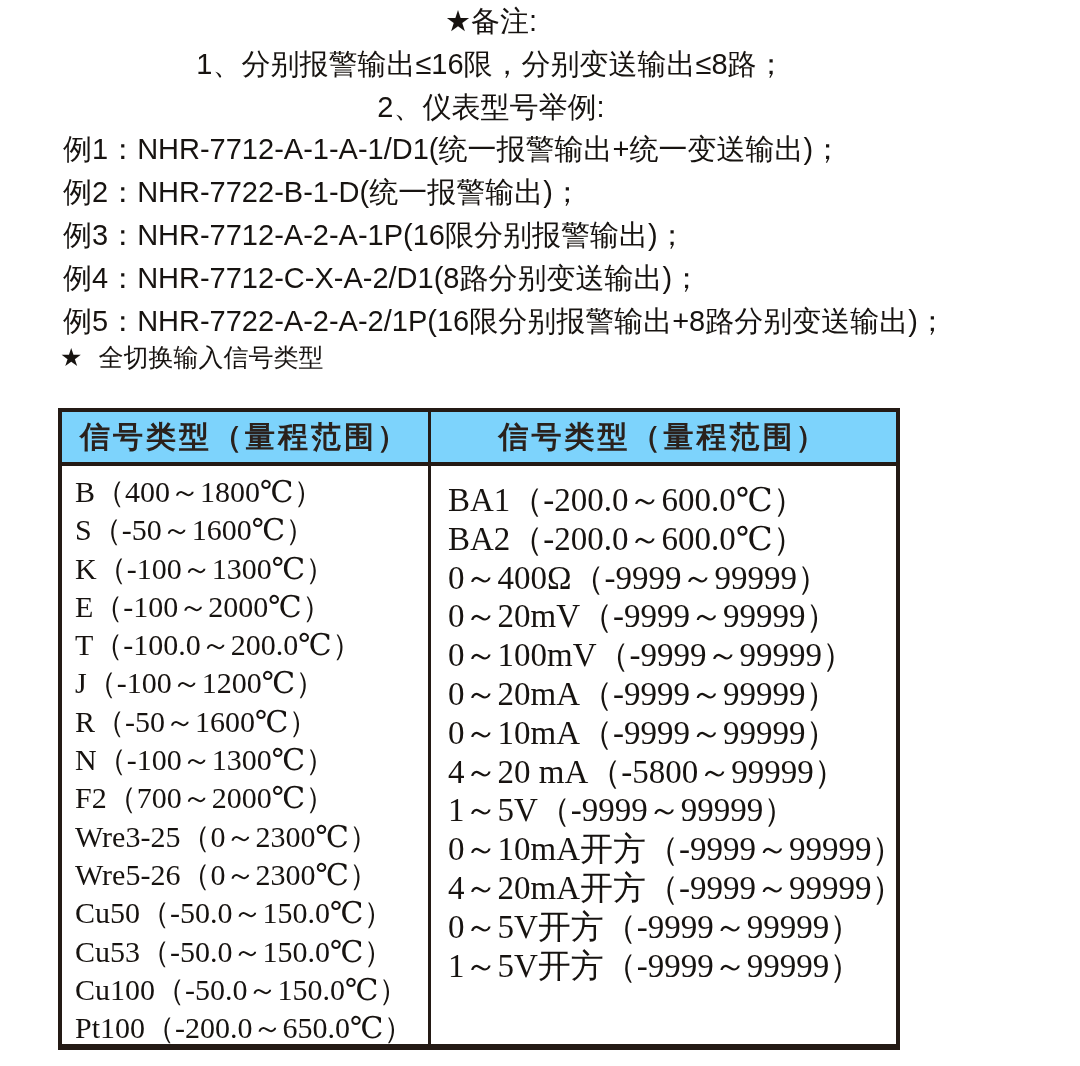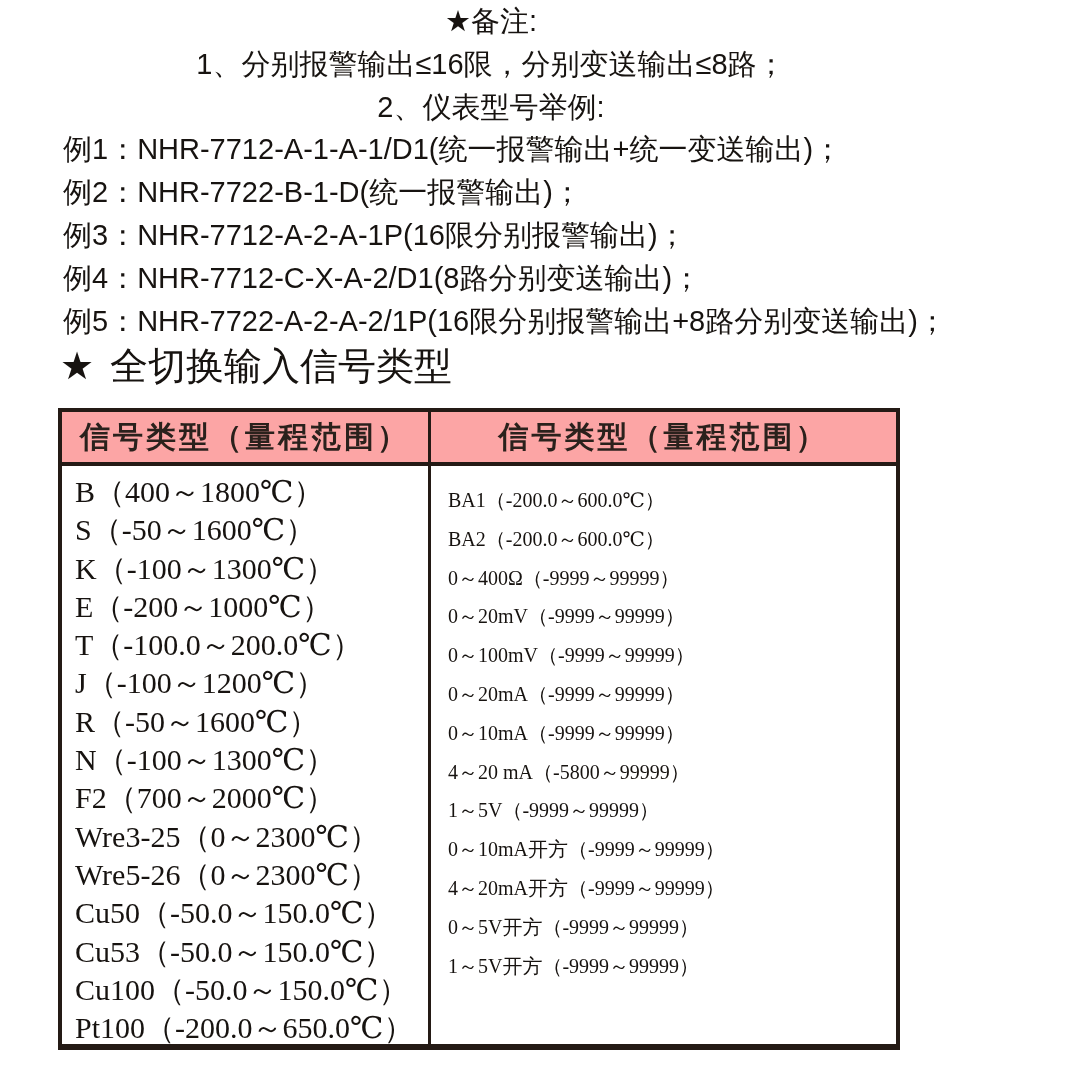--- a/index.html
+++ b/index.html
@@ -19,38 +19,38 @@
     white-space:nowrap;
   }
   .notes .star { letter-spacing:0; }
   .note-line { white-space:nowrap;text-align:center; }
   .examples { margin-left:28px; }
   .example-line { white-space:nowrap; }
 
   
   .section-heading {
     position:absolute; top:341px; left:60px;
-    font-size:38px; white-space:nowrap;text-align:center;
+    font-size:25px; white-space:nowrap;text-align:center;
   }
   .section-heading .star { margin-right:16px; }
 
   
   .signal-table {
     position:absolute; left:58px; top:408px;
     width:842px; height:642px;
     box-sizing:border-box;
     border:4px solid #241a15;
     border-bottom-width:6px;
     display:flex; flex-direction:column;
     font-family:"Liberation Serif", "DejaVu Serif", serif;
     background:#ffffff;
   }
   .thead {
     display:flex; height:50px; flex:0 0 50px;
-    background:#fca5a5;
+    background:#7dd3fc;
     border-bottom:4px solid #241a15;
   }
   .th {
     box-sizing:border-box;
     display:flex; align-items:center; justify-content:center;
     font-weight:bold; font-size:30px; letter-spacing:3px;
     color:#2a211c;
     white-space:nowrap;
   }
   .th-left  { width:369px; border-right:3px solid #241a15; }
@@ -59,21 +59,21 @@
   .tbody { display:flex; flex:1; }
   .tcol { box-sizing:border-box; overflow:hidden; }
   .tcol-left {
     width:369px; border-right:3px solid #241a15;
     padding:7px 0 0 13px;
     font-size:30px; line-height:38.3px;
   }
   .tcol-right {
     flex:1;
     padding:15px 0 0 17px;
-    font-size:20px; line-height:38.8px;
+    font-size:33px; line-height:38.8px;
   }
   .cell-line { white-space:nowrap; }
 </style>
 </head>
 <body>
 
 <div class="notes">
   <div class="note-line"><span class="star">★</span><span>备注:</span></div>
   <div>
       <div class="note-line">1、分别报警输出≤16限，分别变送输出≤8路；</div>
@@ -95,21 +95,21 @@
 <div class="signal-table">
   <div class="thead">
     <div class="th th-left">信号类型（量程范围）</div>
     <div class="th th-right">信号类型（量程范围）</div>
   </div>
   <div class="tbody">
     <div class="tcol tcol-left">
         <div class="cell-line">B（400～1800℃）</div>
         <div class="cell-line">S（-50～1600℃）</div>
         <div class="cell-line">K（-100～1300℃）</div>
-        <div class="cell-line">E（-200～1000℃）</div>
+        <div class="cell-line">E（-100～2000℃）</div>
         <div class="cell-line">T（-100.0～200.0℃）</div>
         <div class="cell-line">J（-100～1200℃）</div>
         <div class="cell-line">R（-50～1600℃）</div>
         <div class="cell-line">N（-100～1300℃）</div>
         <div class="cell-line">F2（700～2000℃）</div>
         <div class="cell-line">Wre3-25（0～2300℃）</div>
         <div class="cell-line">Wre5-26（0～2300℃）</div>
         <div class="cell-line">Cu50（-50.0～150.0℃）</div>
         <div class="cell-line">Cu53（-50.0～150.0℃）</div>
         <div class="cell-line">Cu100（-50.0～150.0℃）</div>

